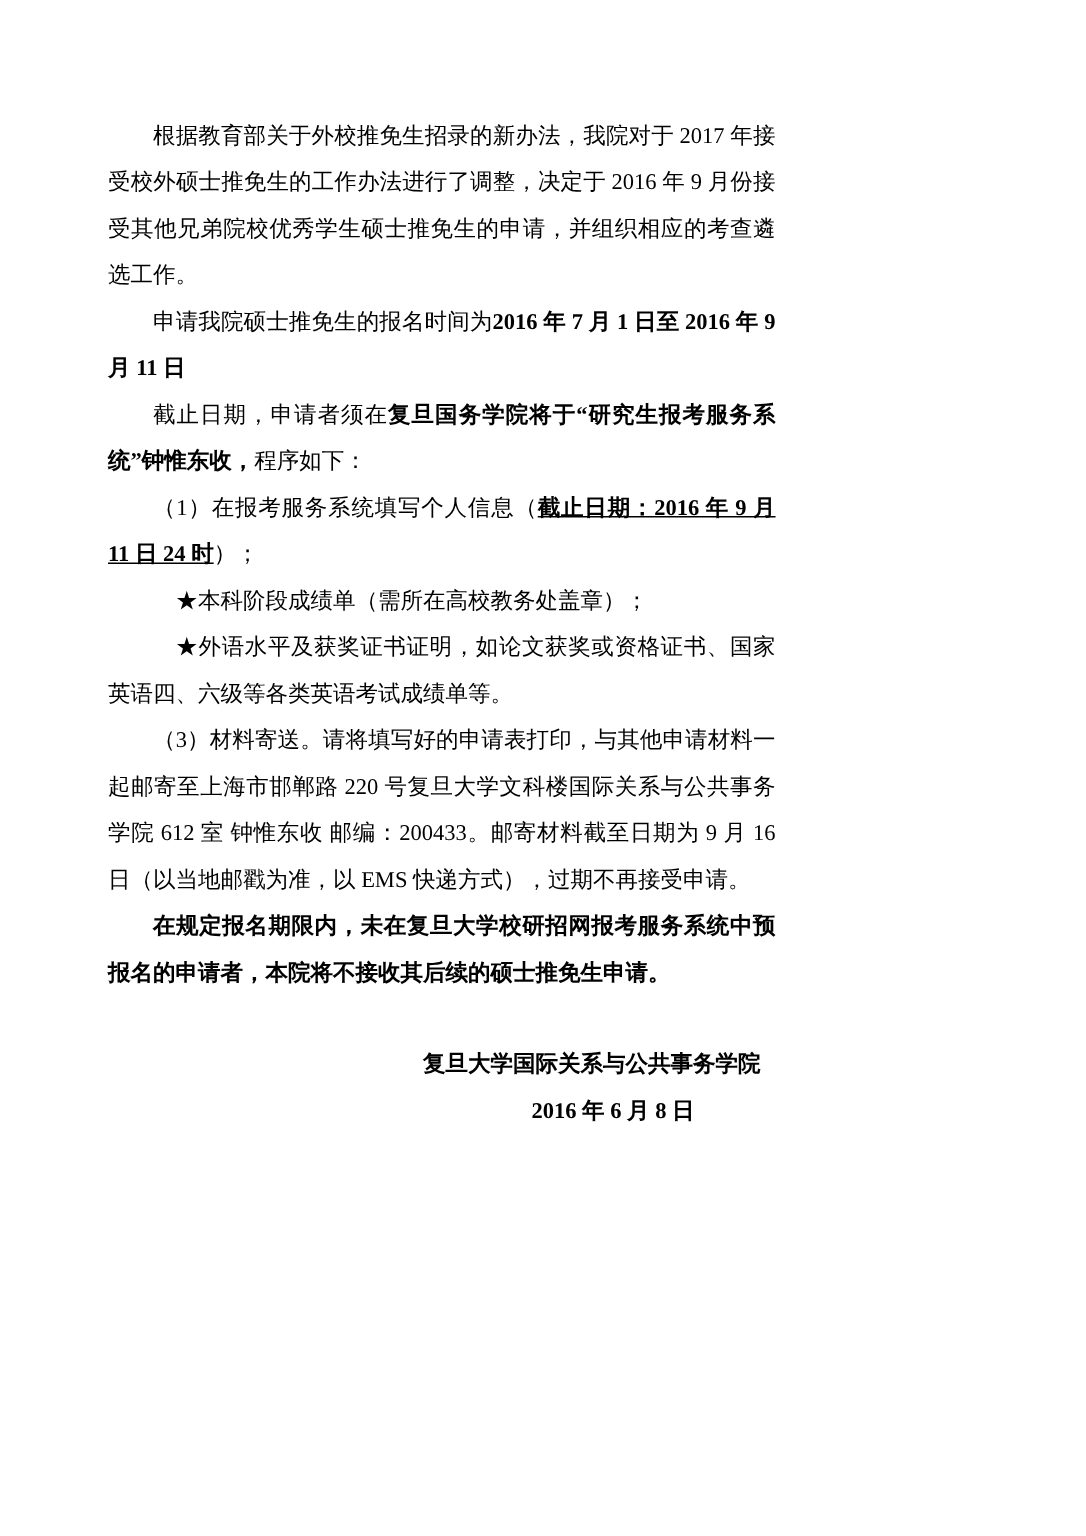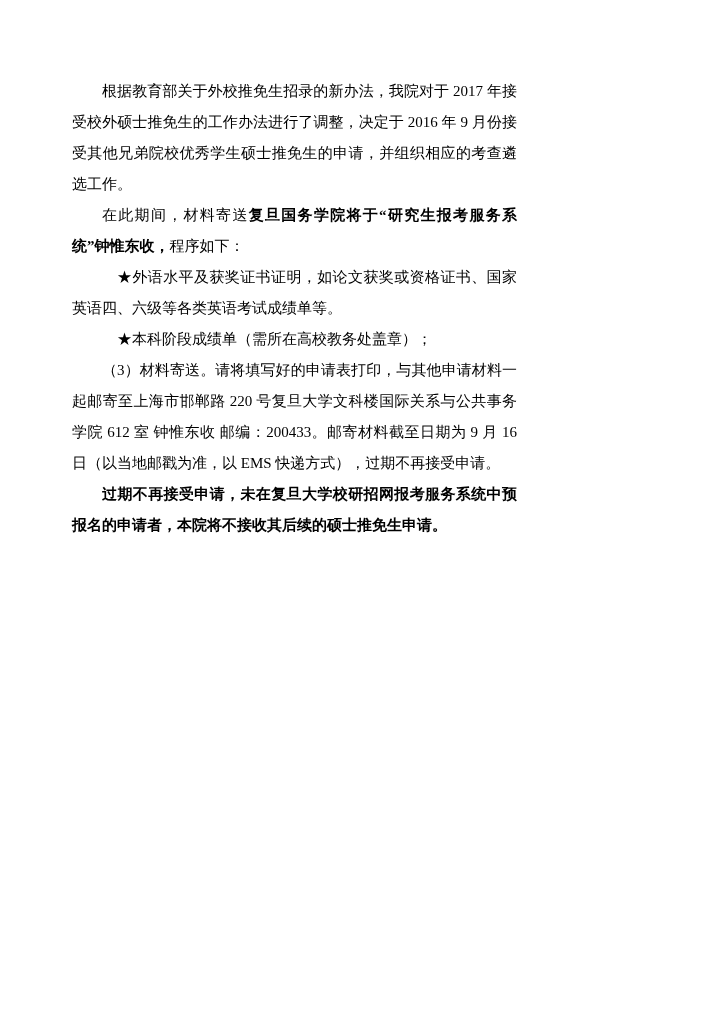--- a/index.html
+++ b/index.html
@@ -60,41 +60,49 @@
 </head>
 <body>
 
 <div class="page">
   <div class="doc-body">
 
     <p class="para">
       <span>根据教育部关于外校推免生招录的新办法，我院对于 2017 年接受校外硕士推免生的工作办法进行了调整，决定于 2016 年 9 月份接受其他兄弟院校优秀学生硕士推免生的申请，并组织相应的考查遴选工作。</span>
     </p>
 
+    <p class="para">
+      <span>申请我院硕士推免生的报名时间为</span><span class="bold">2016 年 7 月 1 日至 2016 年 9 月 11 日</span>
+    </p>
 
     <p class="para">
-      <span>在此期间，材料寄送</span><span class="bold">复旦国务学院将于“研究生报考服务系统”</span><span class="bold">钟惟东收，</span><span>程序如下：</span>
+      <span>截止日期，申请者须在</span><span class="bold">复旦国务学院将于“研究生报考服务系统”</span><span class="bold">钟惟东收，</span><span>程序如下：</span>
+    </p>
+
+    <p class="para">
+      <span>（1）在报考服务系统填写个人信息（</span><span class="underline-bold">截止日期：2016 年 9 月 11 日 24 时</span><span>）；</span>
     </p>
 
 
+    <p class="para indent3">
+      <span>★本科阶段成绩单（需所在高校教务处盖章）；</span>
+    </p>
 
     <p class="para indent3">
       <span>★外语水平及获奖证书证明，如论文获奖或资格证书、国家英语四、六级等各类英语考试成绩单等。</span>
-    </p>
-
-    <p class="para indent3">
-      <span>★本科阶段成绩单（需所在高校教务处盖章）；</span>
     </p>
 
     <p class="para">
       <span>（3）材料寄送。请将填写好的申请表打印，与其他申请材料一起邮寄至上海市邯郸路 220 号复旦大学文科楼国际关系与公共事务学院 612 室 钟惟东收 邮编：200433。邮寄材料截至日期为 9 月 16 日（以当地邮戳为准，以 EMS 快递方式），过期不再接受申请。</span>
     </p>
 
 
     <p class="para">
-      <span class="bold">过期不再接受申请，未在复旦大学校研招网报考服务系统中预报名的申请者，本院将不接收其后续的硕士推免生申请。</span>
+      <span class="bold">在规定报名期限内，未在复旦大学校研招网报考服务系统中预报名的申请者，本院将不接收其后续的硕士推免生申请。</span>
     </p>
 
     <div class="signature">
+      <span class="sig-block">复旦大学国际关系与公共事务学院</span>
+      <span class="sig-block sig-line-2">2016 年 6 月 8 日</span>
     </div>
 
   </div>
 </div>
 
 </body></html>

